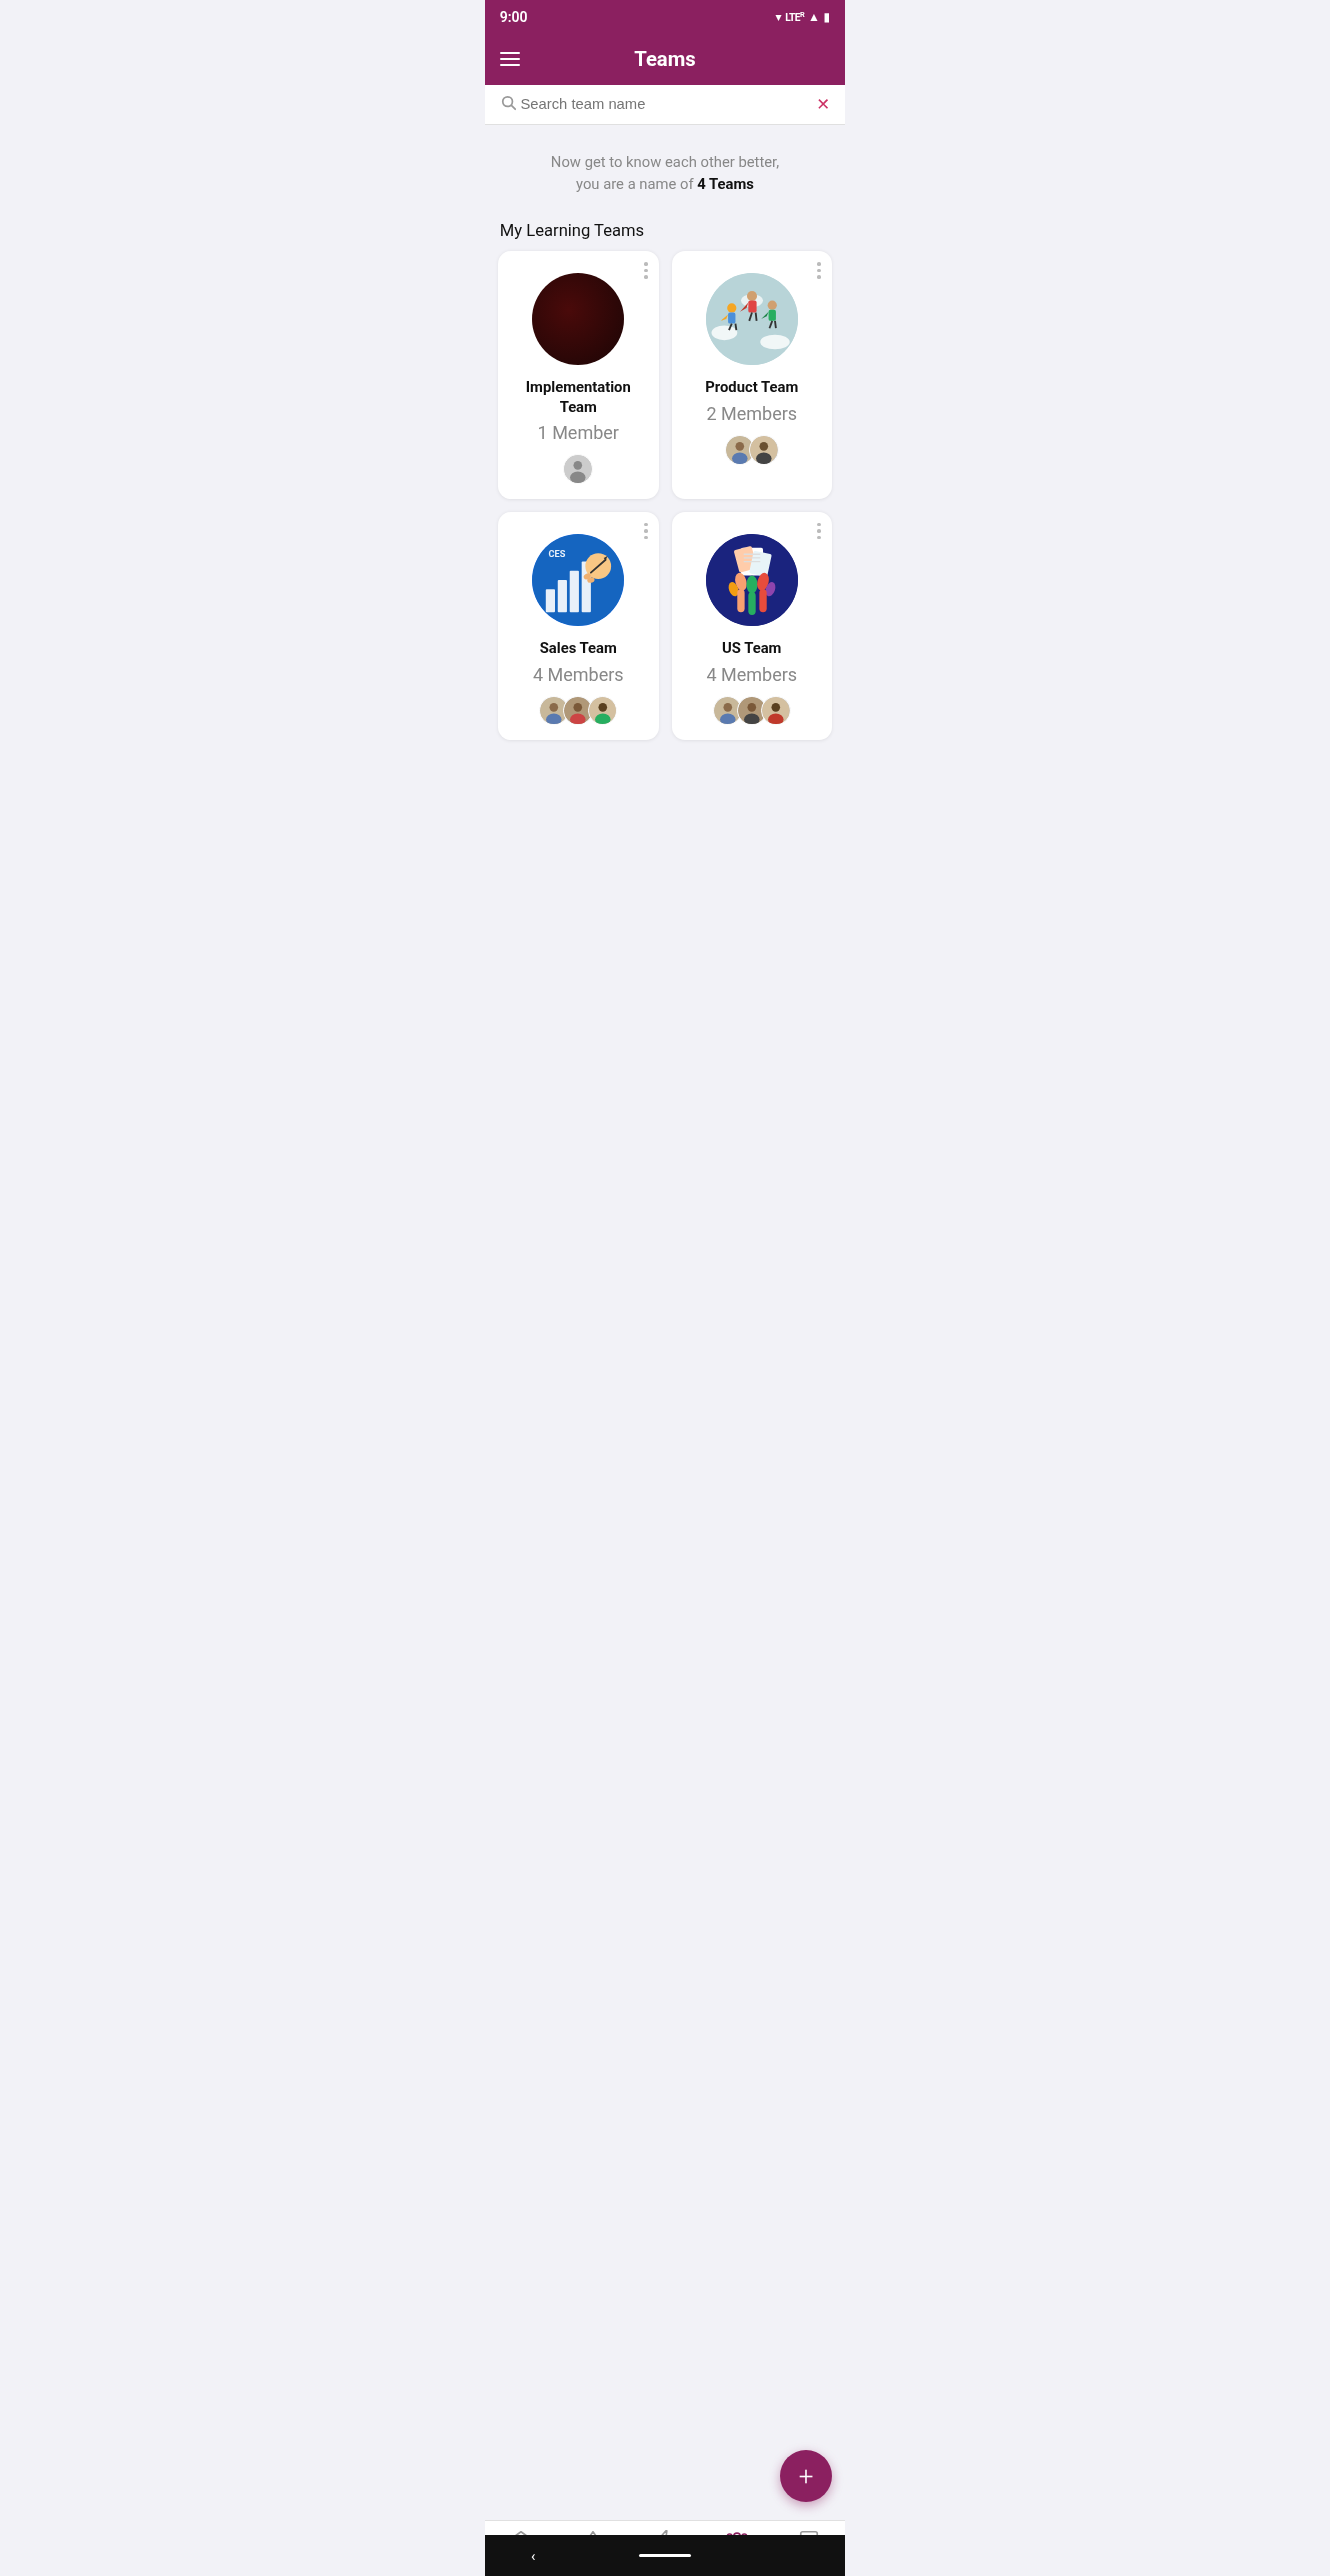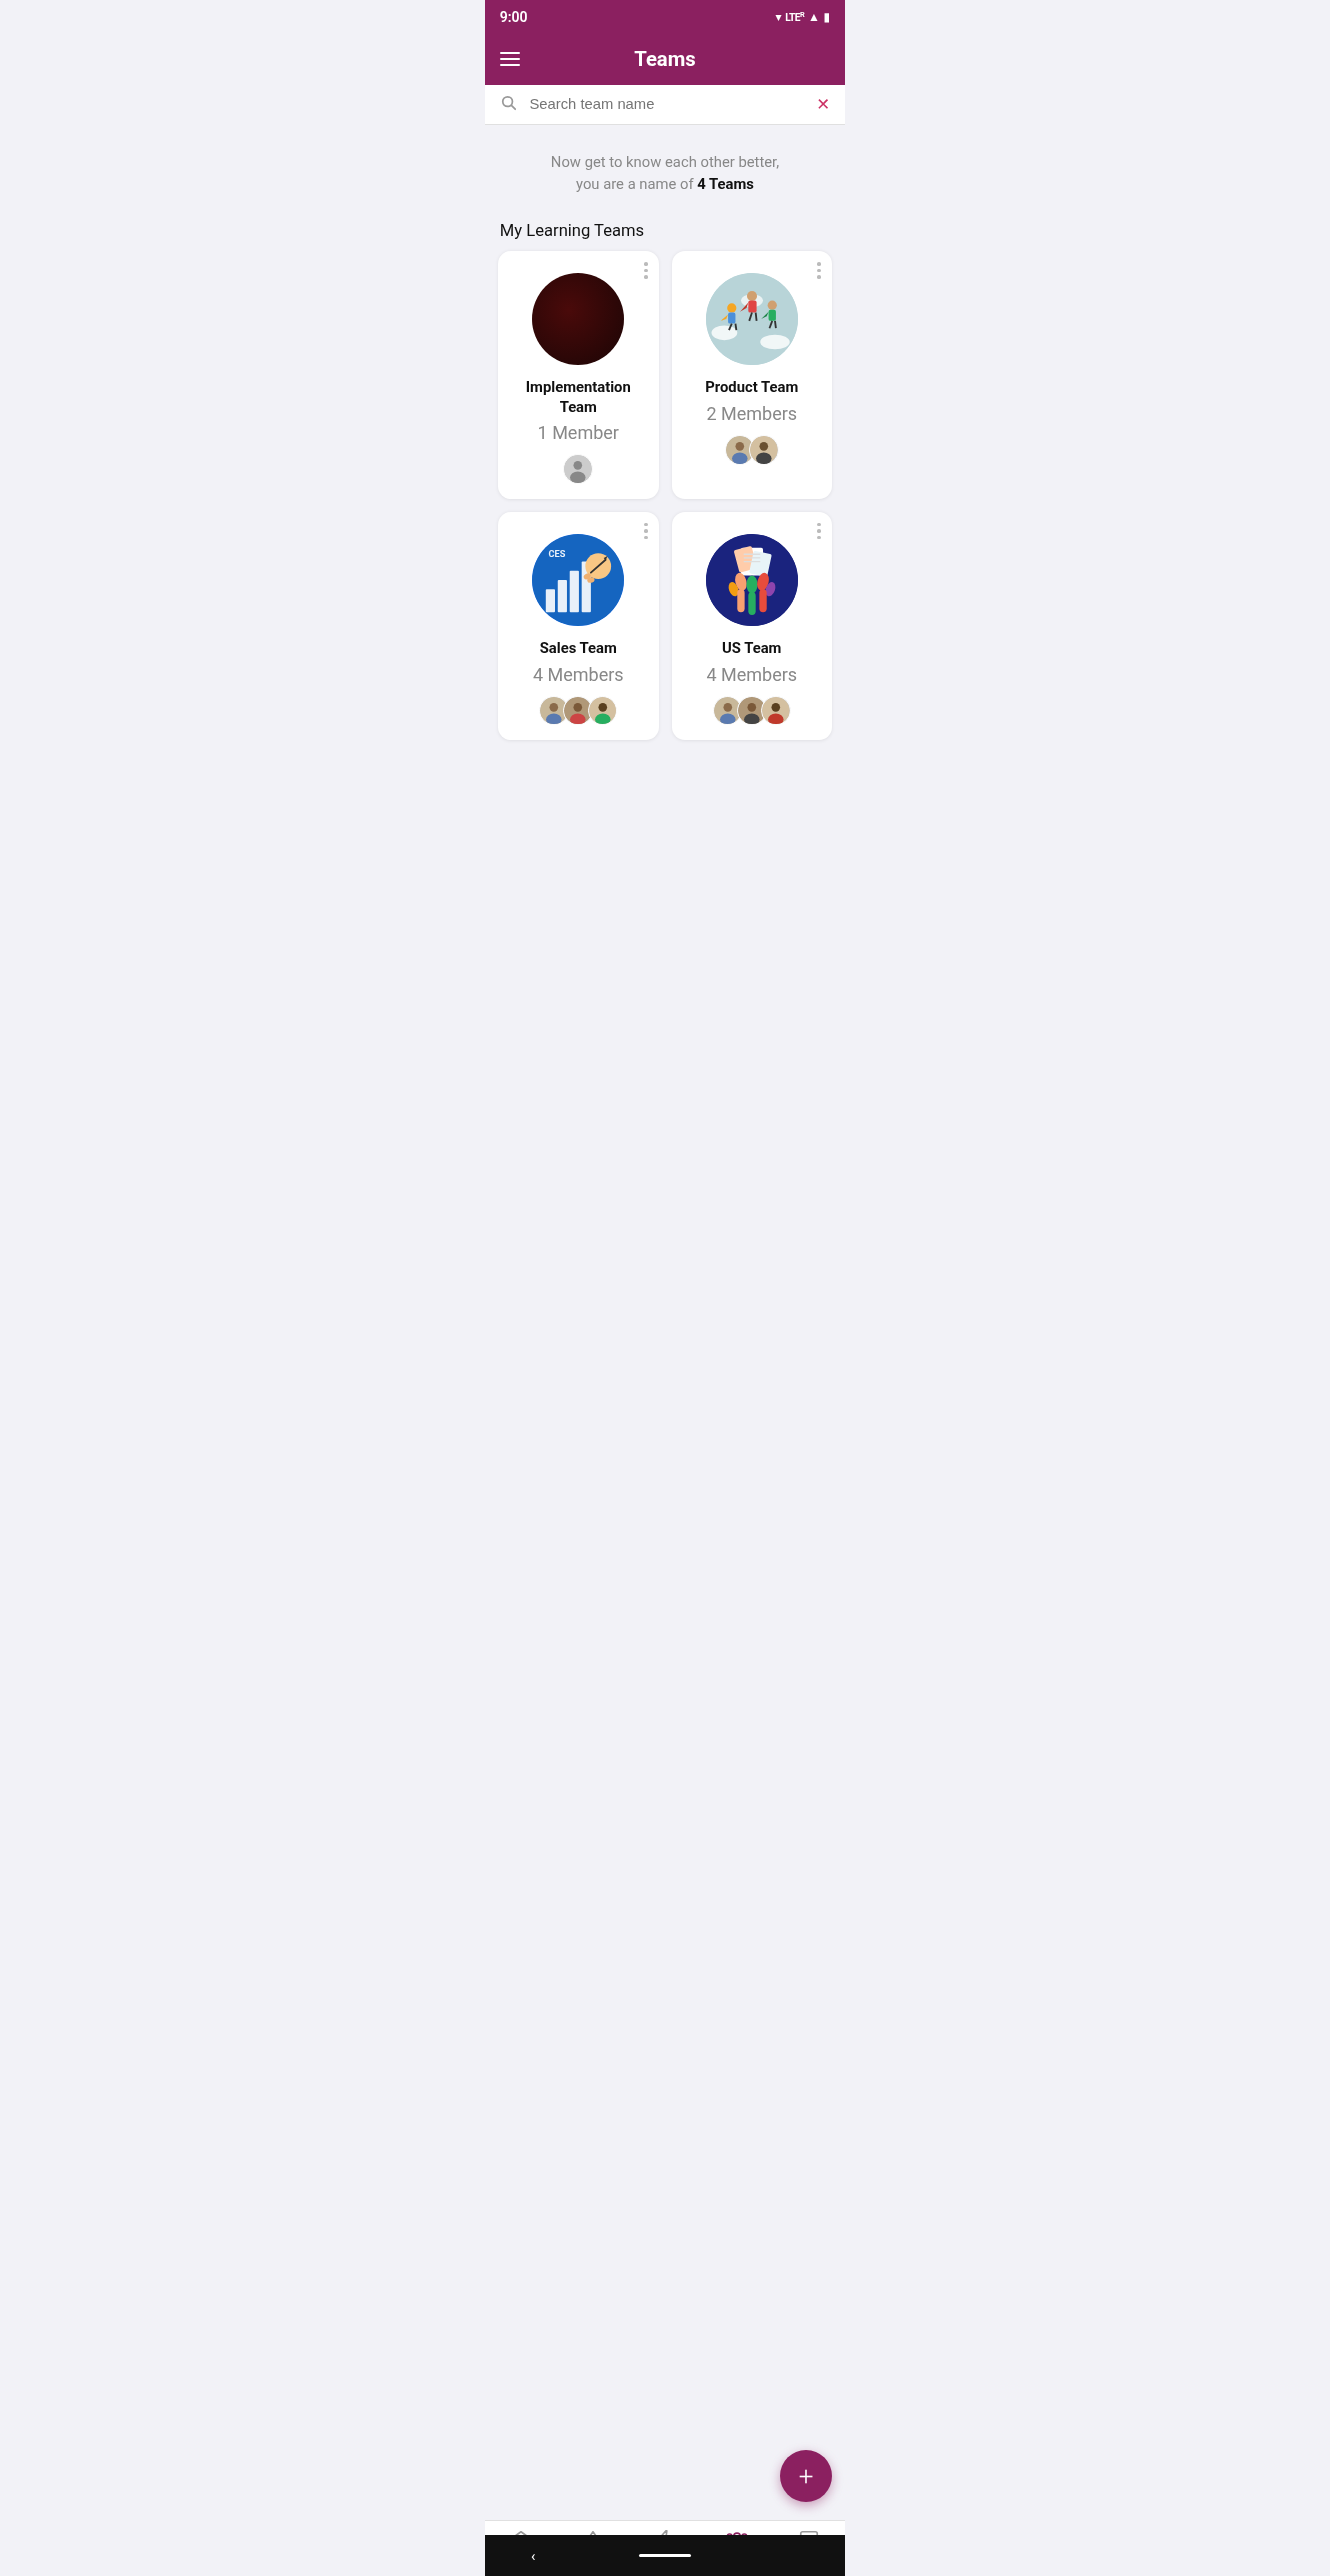--- a/index.html
+++ b/index.html
@@ -71,21 +71,21 @@
       font-weight: 700;
       color: white;
     }
 
     
     .search-container {
       background: white;
       padding: 9.2px 14.8px;
       display: flex;
       align-items: center;
-      gap: 13px;
+      gap: 4px;
       border-bottom: 0.9px solid #e0e0e0;
     }
     .search-icon-wrap {
       color: #999;
       font-size: 16.6px;
     }
     .search-input {
       flex: 1;
       border: none;
       outline: none;

